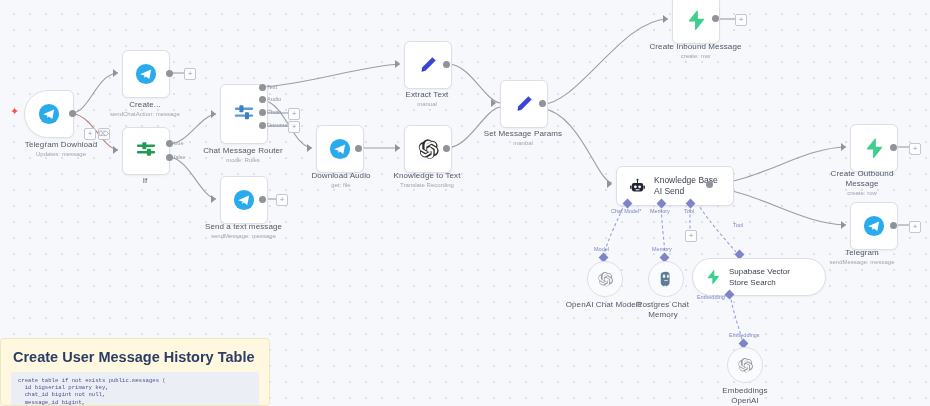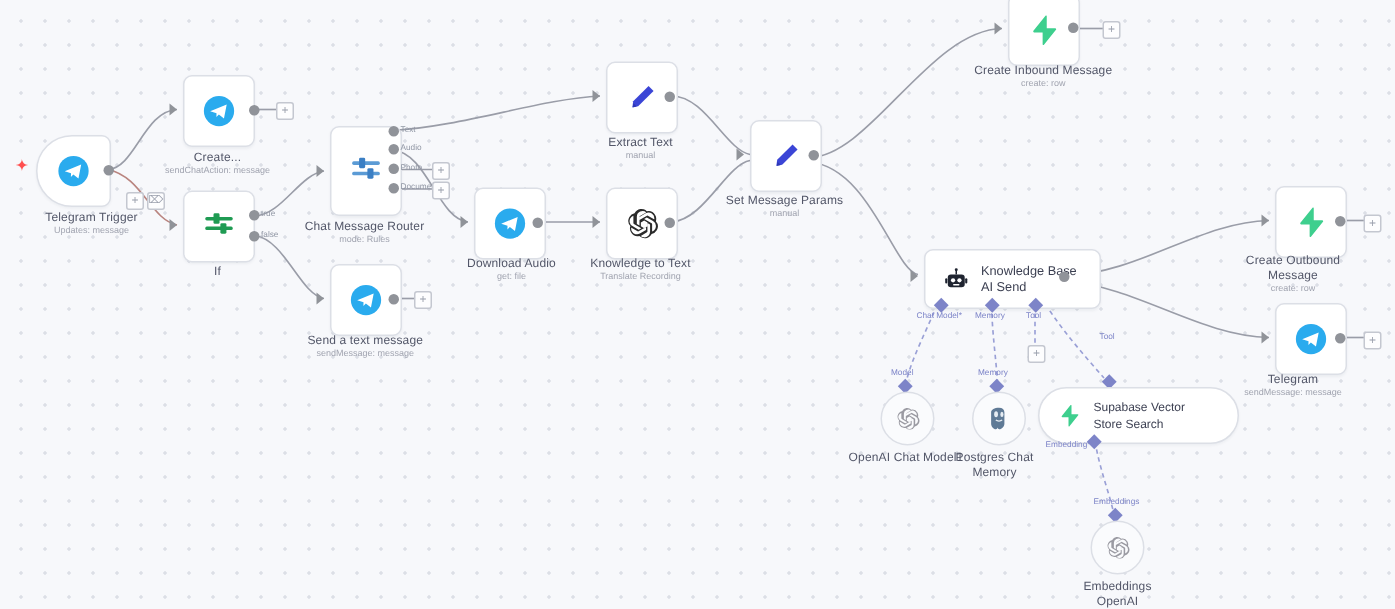--- a/index.html
+++ b/index.html
@@ -252,21 +252,21 @@
 
   <div class="node">
     <div class="triggerbolt" style="left:10px; top:106px;">✦</div>
     <div class="nbox trigger" style="left:24px; top:90px;">
       <svg class="ico" width="22" height="22" viewBox="0 0 24 24">
         <circle cx="12" cy="12" r="11" fill="#2aabee"></circle>
         <path d="M5.6 12.2 L17.6 7.2 L15.6 17.4 L11.9 14.6 L10.1 16.3 L10.2 13.7 Z" fill="#ffffff"></path>
       </svg>
     </div>
     <div class="outdot" style="left:69px; top:110px;"></div>
-    <div class="nlabel" style="left:6px; top:140px; width:110px;">Telegram Trigger</div>
+    <div class="nlabel" style="left:6px; top:140px; width:110px;">Telegram Download</div>
     <div class="nsub" style="left:6px; top:150px; width:110px;">Updates: message</div>
   </div>
   <div class="plusbtn" style="left:84px; top:128px;">+</div>
   <div class="trashbtn" style="left:98px; top:128px;">⌦</div>
 
   <div class="node">
     <div class="inarrow" style="left:113px; top:69px;"></div>
     <div class="nbox" style="left:122px; top:50px;">
       <svg class="ico" width="22" height="22" viewBox="0 0 24 24">
         <circle cx="12" cy="12" r="11" fill="#2aabee"></circle>
@@ -502,14 +502,22 @@
     <div class="subport" style="left:740px; top:340px;"></div>
     <div class="circ" style="left:727px; top:347px;">
       <svg class="ico" width="17" height="17" viewBox="0 0 24 24">
         <path fill="#9a9aa2" d="M21.1 9.9a5.3 5.3 0 0 0-.46-4.37 5.4 5.4 0 0 0-5.8-2.58A5.35 5.35 0 0 0 6.3 4.3a5.35 5.35 0 0 0-3.58 2.6 5.4 5.4 0 0 0 .66 6.3 5.3 5.3 0 0 0 .46 4.37 5.4 5.4 0 0 0 5.8 2.58 5.34 5.34 0 0 0 8.54-1.35 5.36 5.36 0 0 0 3.58-2.6 5.4 5.4 0 0 0-.66-6.3zm-8.02 11.2a4 4 0 0 1-2.56-.93l.13-.07 4.25-2.45a.69.69 0 0 0 .35-.6V11.1l1.8 1.04a.06.06 0 0 1 .03.05v4.96a4.02 4.02 0 0 1-4 4zM4.5 17.02a4 4 0 0 1-.48-2.69l.13.08 4.25 2.45a.69.69 0 0 0 .7 0l5.19-3v2.08a.07.07 0 0 1-.03.06l-4.3 2.48a4.02 4.02 0 0 1-5.46-1.46zM3.4 7.86a4 4 0 0 1 2.09-1.76v5.05a.67.67 0 0 0 .34.59l5.17 2.98-1.8 1.04a.07.07 0 0 1-.06 0L4.84 13.3a4.02 4.02 0 0 1-1.47-5.45zm14.77 3.43L12.98 8.3l1.8-1.04a.07.07 0 0 1 .06 0l4.3 2.48a4.01 4.01 0 0 1-.62 7.24v-5.05a.68.68 0 0 0-.35-.59zm1.79-2.7l-.13-.08-4.24-2.46a.69.69 0 0 0-.7 0l-5.18 3V6.96a.06.06 0 0 1 .02-.06l4.3-2.48a4.01 4.01 0 0 1 5.95 4.15zM9.72 12.89l-1.8-1.04a.07.07 0 0 1-.03-.05V6.85a4.01 4.01 0 0 1 6.58-3.08l-.13.07-4.25 2.45a.69.69 0 0 0-.35.6zm.97-2.1L13 9.45l2.32 1.34v2.67L13 14.8l-2.31-1.34z"></path>
       </svg>
     </div>
     <div class="nlabel wrap" style="left:704px; top:386px; width:82px;">Embeddings</div>
     <div class="nlabel wrap" style="left:704px; top:396px; width:82px;">OpenAI</div>
   </div>
 
+  <div class="sticky" style="left:0px; top:338px; width:270px; height:68px;">
+    <div class="sticky-title">Create User Message History Table</div>
+    <div class="sticky-code">create table if not exists public.messages (
+  id bigserial primary key,
+  chat_id bigint not null,
+  message_id bigint,
+  from_user text,</div>
+  </div>
 
 </div>
 
 </body></html>

